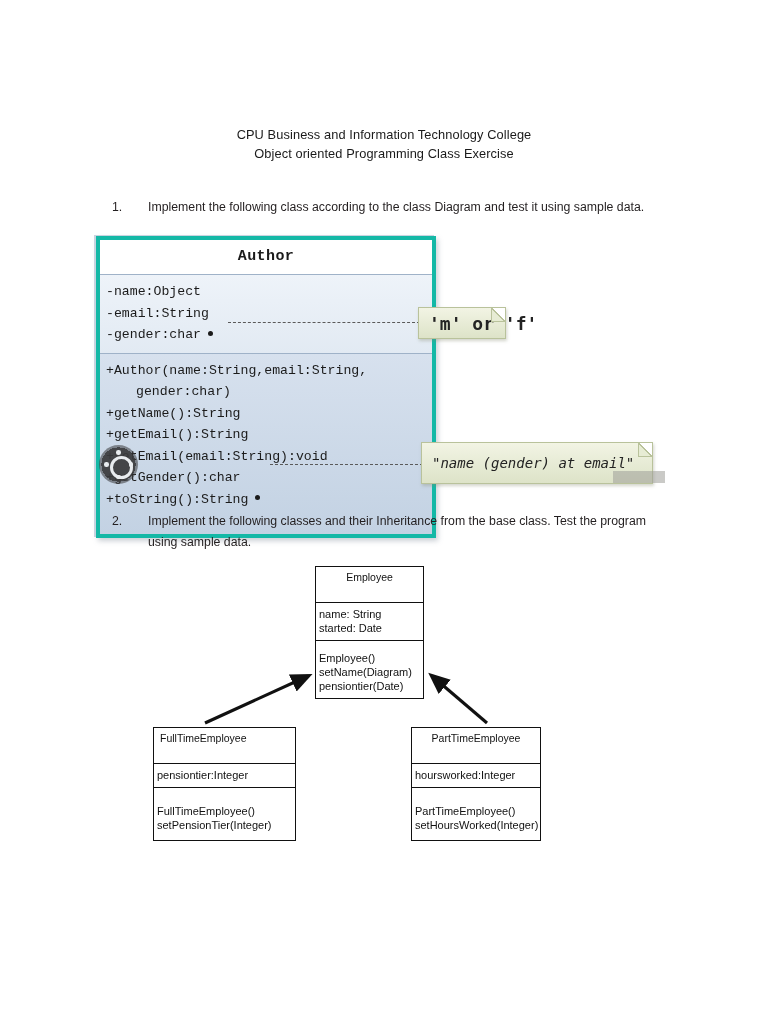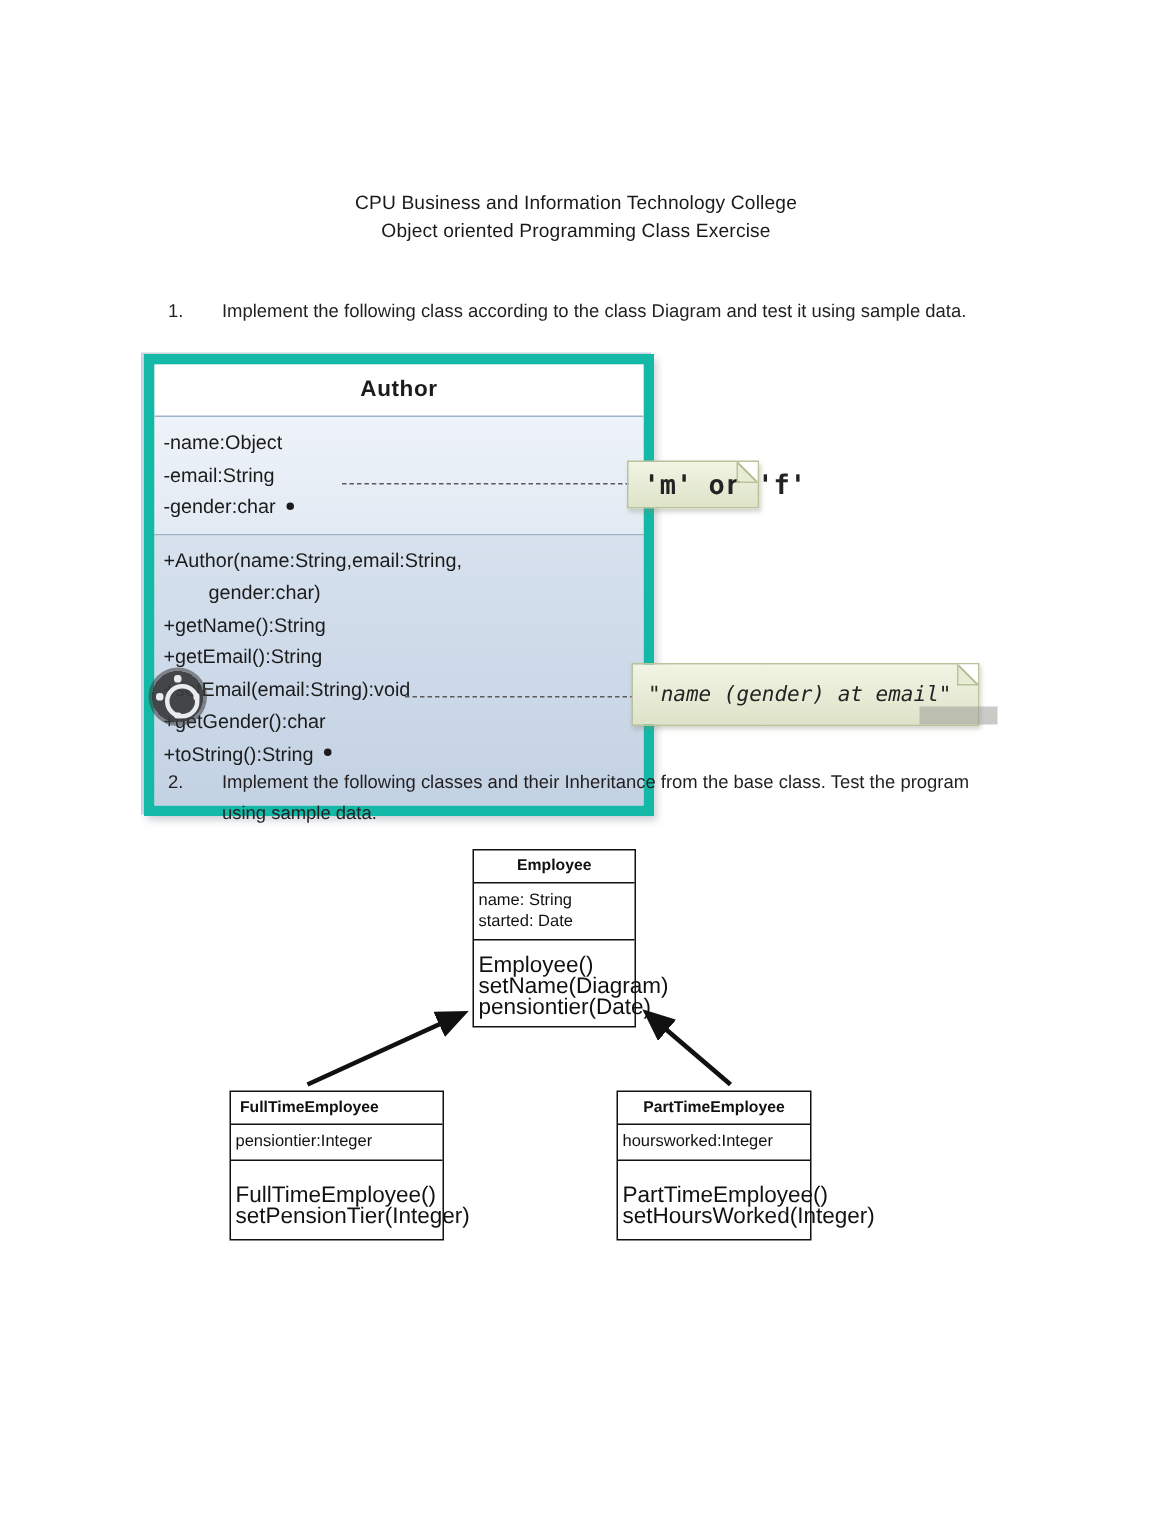--- a/index.html
+++ b/index.html
@@ -56,24 +56,24 @@
   }
   #item-1 { left: 112px; top: 197px; width: 600px; }
   #item-2 { left: 112px; top: 511px; width: 560px; }
 
   
   .author-class {
     position: absolute;
     left: 96px;
     top: 236px;
     width: 340px;
-    border: 7px solid #14b8a6;
+    border: 4px solid #14b8a6;
     box-sizing: border-box;
     box-shadow: -2px -1px 0 0 #c9d4e0, 2px 3px 5px rgba(120,135,150,0.38);
-    font-family: Liberation Sans, sans-serif;
+    font-family: Liberation Mono, monospace;
     background: #dde6f0;
   }
   .author-header {
     background: #ffffff;
     border-bottom: 1px solid #9fb2c8;
     text-align: center;
     font-weight: bold;
     font-size: 15px;
     padding: 8px 0 9px;
     color: #1b1b1b;
@@ -202,32 +202,31 @@
     position: absolute;
     box-sizing: border-box;
     background: #ffffff;
     border: 1.6px solid #111111;
     font-family: "Liberation Sans", sans-serif;
     color: #111111;
   }
   .uml-box .ub-title {
     border-bottom: 1.6px solid #111111;
     font-size: 10.5px;
-    padding: 4px 6px 4px;
+    padding: 4px 6px 18px;
     line-height: 13px;
-    font-weight: bold;
   }
   .uml-box .ub-attrs {
     border-bottom: 1.6px solid #111111;
     font-size: 11px;
     line-height: 14px;
     padding: 4px 2px 5px 3px;
   }
   .uml-box .ub-ops {
-    font-size: 15px;
+    font-size: 11px;
     line-height: 14px;
     padding: 4px 2px 5px 3px;
   }
   .center-title .ub-title { text-align: center; }
 
   #box-employee { left: 315px; top: 566px; width: 109px; }
   #box-employee .ub-ops { padding-top: 10px; }
   #box-fulltime { left: 153px; top: 727px; width: 143px; }
   #box-fulltime .ub-ops { padding-top: 16px; padding-bottom: 8px; }
   #box-parttime { left: 411px; top: 727px; width: 130px; }

